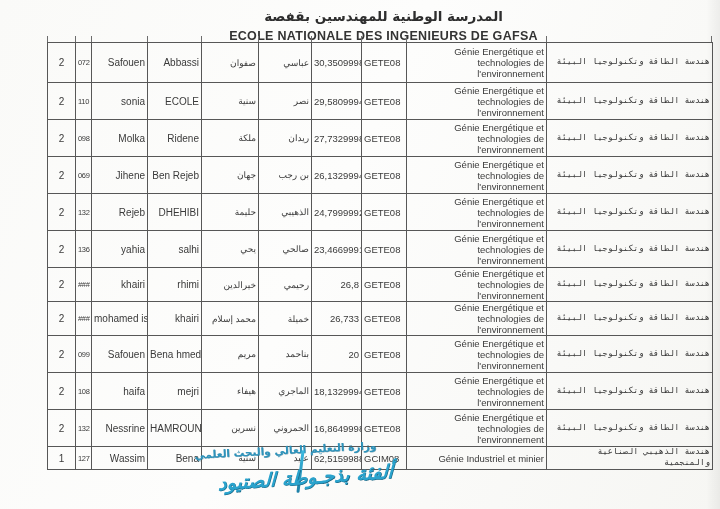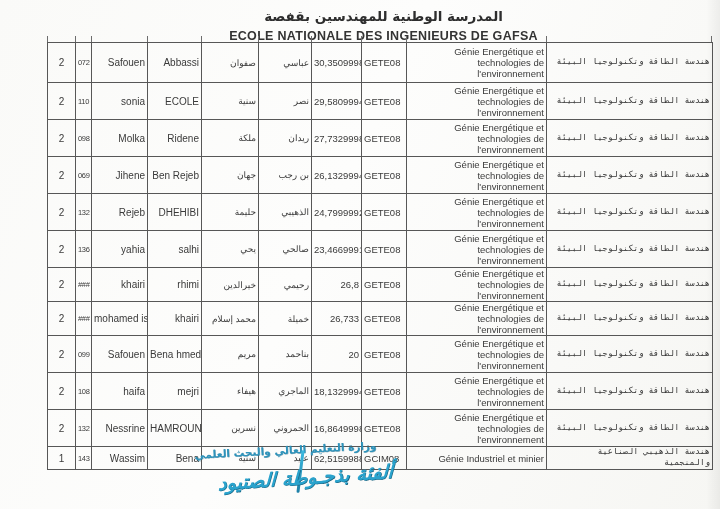--- a/index.html
+++ b/index.html
@@ -219,21 +219,21 @@
       <td class="c-ln">HAMROUNI</td>
       <td class="c-afn">نسرين</td>
       <td class="c-aln">الحمروني</td>
       <td class="c-score">16,8649998</td>
       <td class="c-code">GETE08</td>
       <td class="c-pfr">Génie Energétique et technologies de l'environnement</td>
       <td class="c-par">هندسة الطاقة وتكنولوجيا البيئة</td>
     </tr>
         <tr style="height: 23px;">
       <td class="c-g">1</td>
-      <td class="c-num">143</td>
+      <td class="c-num">127</td>
       <td class="c-fn">Wassim</td>
       <td class="c-ln">Bena</td>
       <td class="c-afn">سنية</td>
       <td class="c-aln">عبيد</td>
       <td class="c-score">62,5159988</td>
       <td class="c-code">GCIM08</td>
       <td class="c-pfr">Génie Industriel et minier</td>
       <td class="c-par">هندسة الذهيبي الصناعية والمنجمية</td>
     </tr>
       </tbody>

